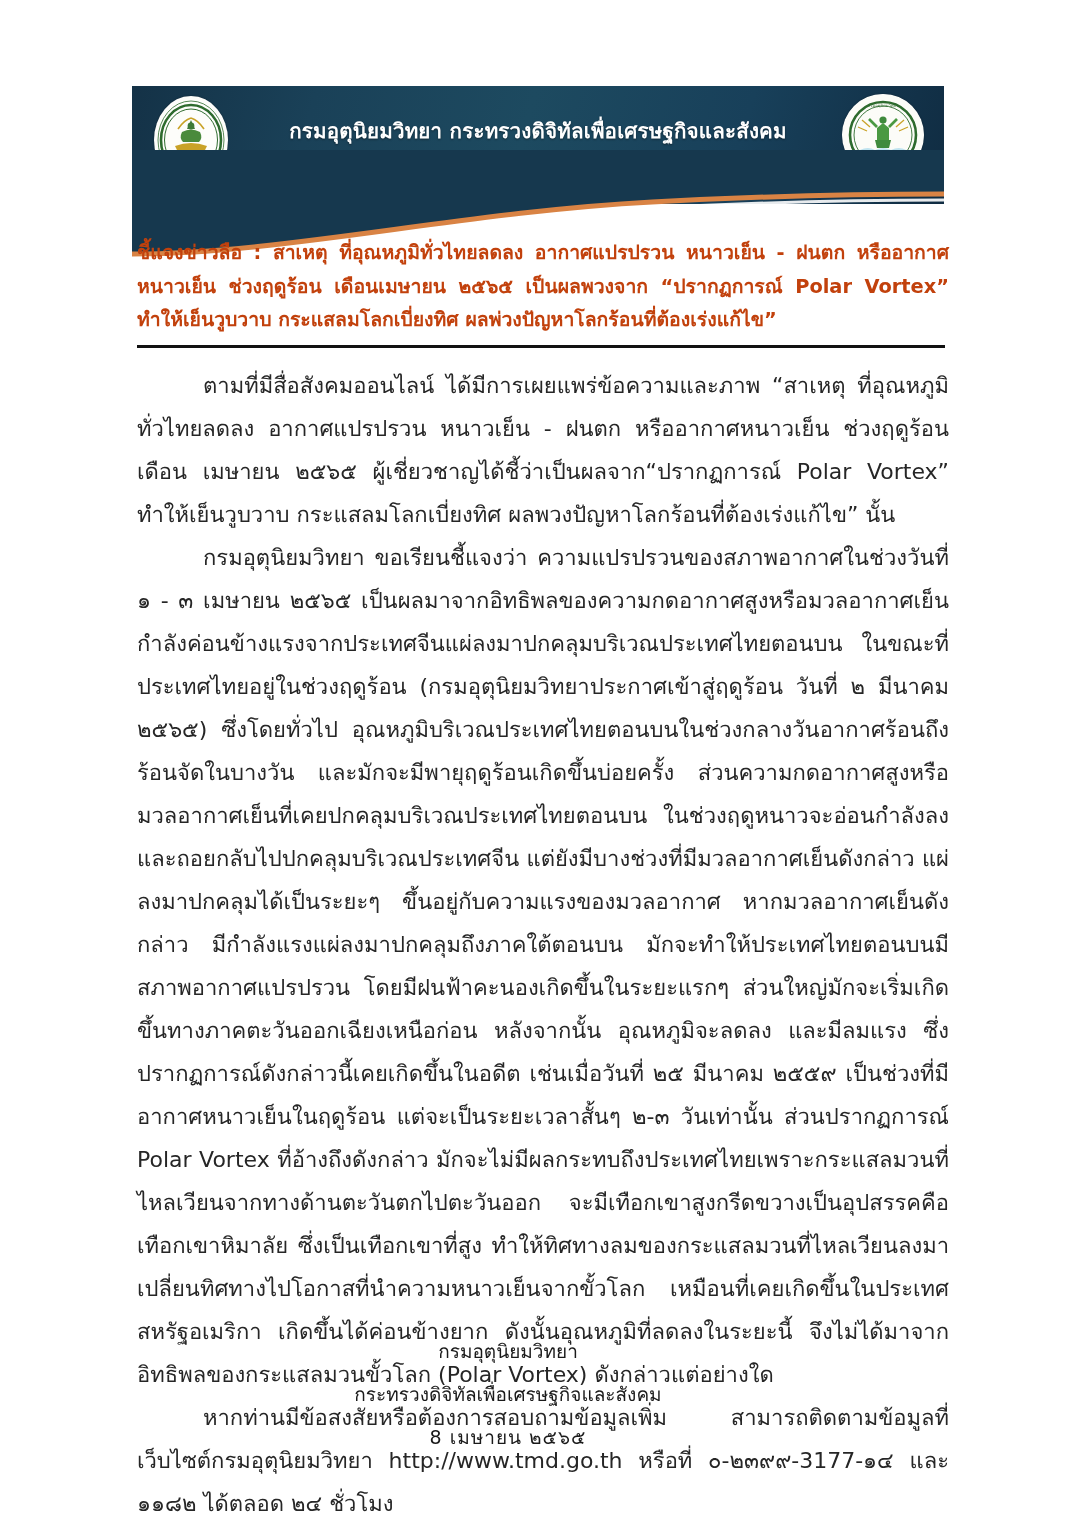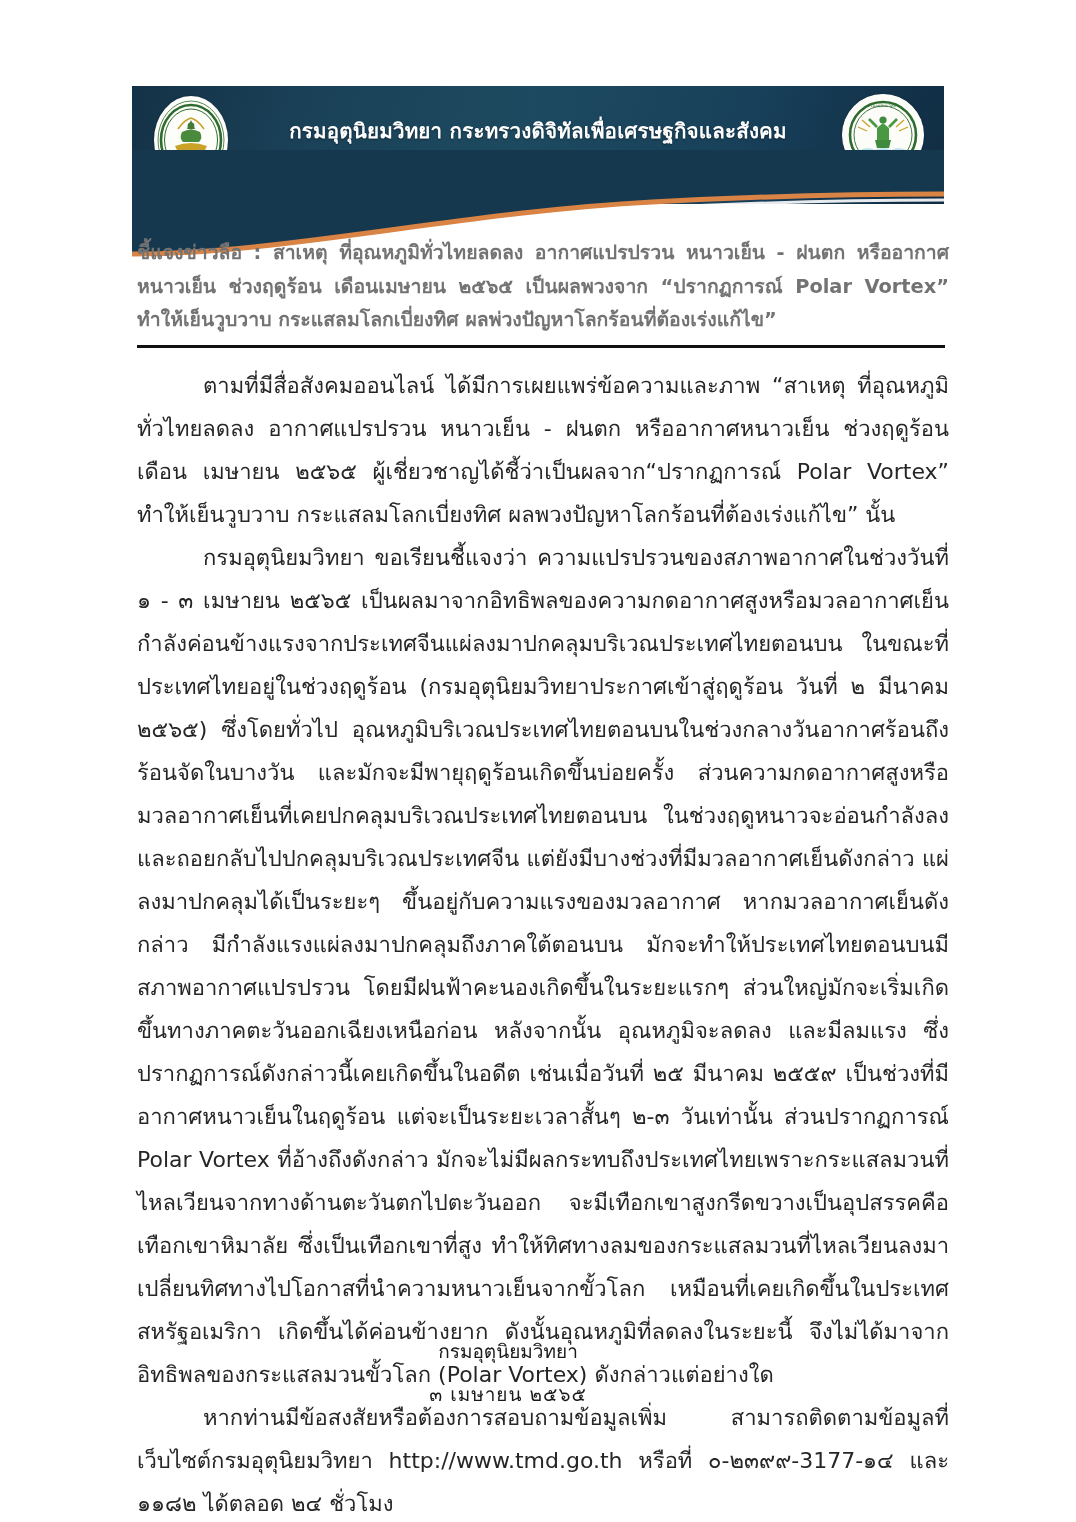--- a/index.html
+++ b/index.html
@@ -82,21 +82,21 @@
   }
 
   
   .doc-title {
     position: absolute;
     left: 137px;
     top: 236px;
     width: 812px;
     font-size: 19.4px;
     line-height: 33.5px;
-    color: #737373;
+    color: #c2410c;
     text-align: justify;
     text-justify: inter-word;
     font-weight: 600;
   }
 
   .title-rule {
     position: absolute;
     left: 137px;
     top: 345px;
     width: 808px;
@@ -205,16 +205,17 @@
   <div class="title-rule"></div>
 
   <div class="body-text">
     <p>ตามที่มีสื่อสังคมออนไลน์ ได้มีการเผยแพร่ข้อความและภาพ “สาเหตุ ที่อุณหภูมิทั่วไทยลดลง อากาศแปรปรวน หนาวเย็น - ฝนตก หรืออากาศหนาวเย็น ช่วงฤดูร้อน เดือน เมษายน ๒๕๖๕   ผู้เชี่ยวชาญได้ชี้ว่าเป็นผลจาก“ปรากฏการณ์ Polar Vortex” ทำให้เย็นวูบวาบ กระแสลมโลกเบี่ยงทิศ ผลพวงปัญหาโลกร้อนที่ต้องเร่งแก้ไข” นั้น</p>
     <p>กรมอุตุนิยมวิทยา ขอเรียนชี้แจงว่า  ความแปรปรวนของสภาพอากาศในช่วงวันที่ ๑ -  ๓  เมษายน ๒๕๖๕ เป็นผลมาจากอิทธิพลของความกดอากาศสูงหรือมวลอากาศเย็นกำลังค่อนข้างแรงจากประเทศจีนแผ่ลงมาปกคลุมบริเวณประเทศไทยตอนบน ในขณะที่ประเทศไทยอยู่ในช่วงฤดูร้อน (กรมอุตุนิยมวิทยาประกาศเข้าสู่ฤดูร้อน วันที่ ๒ มีนาคม ๒๕๖๕) ซึ่งโดยทั่วไป อุณหภูมิบริเวณประเทศไทยตอนบนในช่วงกลางวันอากาศร้อนถึงร้อนจัดในบางวัน และมักจะมีพายุฤดูร้อนเกิดขึ้นบ่อยครั้ง  ส่วนความกดอากาศสูงหรือมวลอากาศเย็นที่เคยปกคลุมบริเวณประเทศไทยตอนบน ในช่วงฤดูหนาวจะอ่อนกำลังลง และถอยกลับไปปกคลุมบริเวณประเทศจีน แต่ยังมีบางช่วงที่มีมวลอากาศเย็นดังกล่าว แผ่ลงมาปกคลุมได้เป็นระยะๆ ขึ้นอยู่กับความแรงของมวลอากาศ หากมวลอากาศเย็นดังกล่าว  มีกำลังแรงแผ่ลงมาปกคลุมถึงภาคใต้ตอนบน มักจะทำให้ประเทศไทยตอนบนมีสภาพอากาศแปรปรวน โดยมีฝนฟ้าคะนองเกิดขึ้นในระยะแรกๆ ส่วนใหญ่มักจะเริ่มเกิดขึ้นทางภาคตะวันออกเฉียงเหนือก่อน หลังจากนั้น อุณหภูมิจะลดลง และมีลมแรง ซึ่งปรากฏการณ์ดังกล่าวนี้เคยเกิดขึ้นในอดีต เช่นเมื่อวันที่ ๒๕ มีนาคม ๒๕๕๙ เป็นช่วงที่มีอากาศหนาวเย็นในฤดูร้อน แต่จะเป็นระยะเวลาสั้นๆ ๒-๓ วันเท่านั้น ส่วนปรากฏการณ์ Polar Vortex ที่อ้างถึงดังกล่าว มักจะไม่มีผลกระทบถึงประเทศไทยเพราะกระแสลมวนที่ไหลเวียนจากทางด้านตะวันตกไปตะวันออก จะมีเทือกเขาสูงกรีดขวางเป็นอุปสรรคคือเทือกเขาหิมาลัย ซึ่งเป็นเทือกเขาที่สูง  ทำให้ทิศทางลมของกระแสลมวนที่ไหลเวียนลงมาเปลี่ยนทิศทางไปโอกาสที่นำความหนาวเย็นจากขั้วโลก เหมือนที่เคยเกิดขึ้นในประเทศสหรัฐอเมริกา เกิดขึ้นได้ค่อนข้างยาก ดังนั้นอุณหภูมิที่ลดลงในระยะนี้ จึงไม่ได้มาจากอิทธิพลของกระแสลมวนขั้วโลก (Polar Vortex) ดังกล่าวแต่อย่างใด</p>
     <p>หากท่านมีข้อสงสัยหรือต้องการสอบถามข้อมูลเพิ่ม สามารถติดตามข้อมูลที่เว็บไซต์กรมอุตุนิยมวิทยา http://www.tmd.go.th หรือที่ ๐-๒๓๙๙-3177-๑๔ และ ๑๑๘๒ ได้ตลอด ๒๔ ชั่วโมง</p>
   </div>
 
   <div class="signature">
     <span class="sig-line sig-org">กรมอุตุนิยมวิทยา</span>
-    <span class="sig-line sig-date">๓  เมษายน  ๒๕๖๕</span>
+    <span class="sig-line sig-minis">กระทรวงดิจิทัลเพื่อเศรษฐกิจและสังคม</span>
+    <span class="sig-line sig-date">8  เมษายน  ๒๕๖๕</span>
   </div>
 
 </div>
 
 </body></html>

